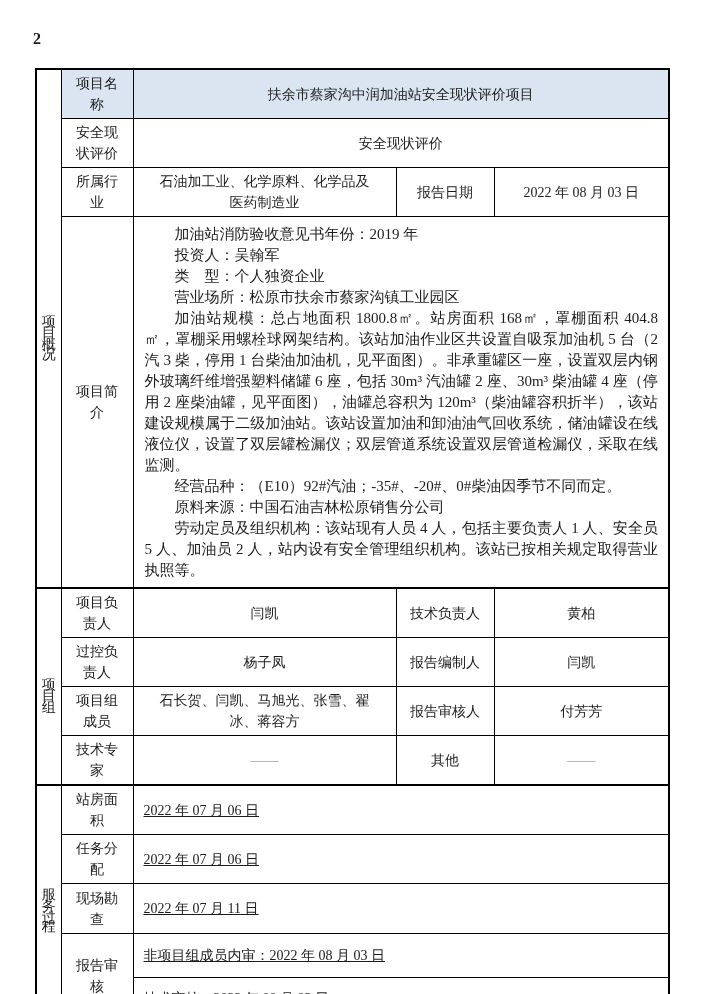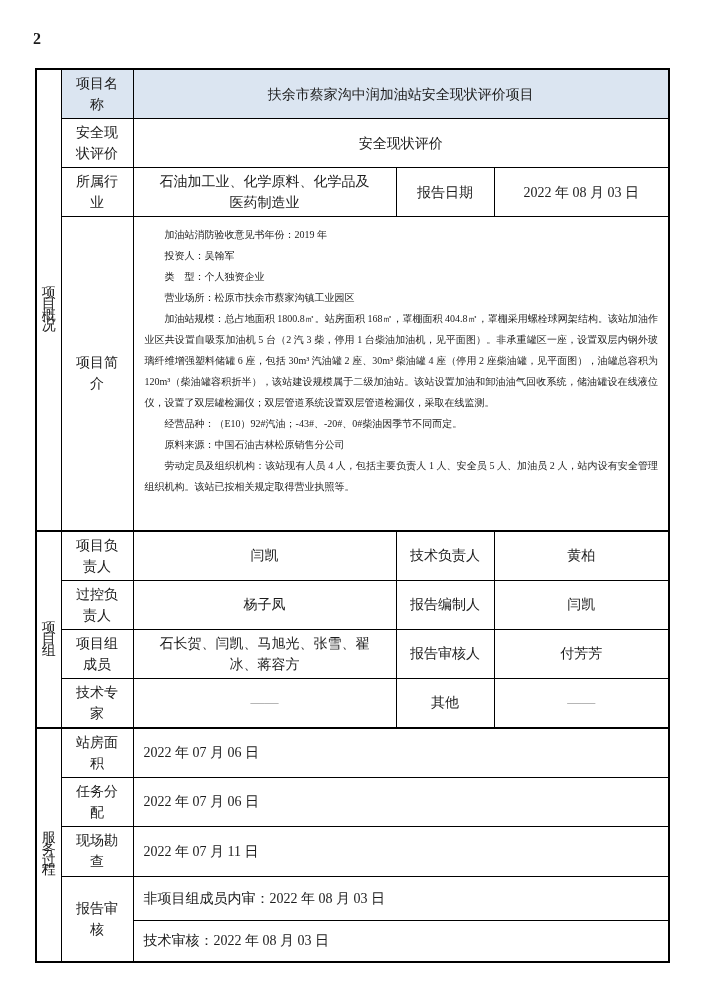--- a/index.html
+++ b/index.html
@@ -38,21 +38,21 @@
 
   
   td.lbl {
     text-align: center;
     padding: 3px 12px;
   }
   
   td.lbl2 { text-align: center; padding: 2px 8px; }
 
   td.val { text-align: center; padding: 2px 24px; }
-  td.val-left { text-align: left; padding: 2px 10px; }
+  td.val-left { text-align: left; padding: 2px 10px; text-decoration: underline; }
   td.dash { color: #9e9e9e; letter-spacing: 0; }
 
   
   td.vcell { text-align: center; vertical-align: middle; padding: 0; }
   .vtext {
     display: inline-block;
     writing-mode: vertical-rl;
     text-orientation: upright;
     letter-spacing: 11px;
     font-size: 14px;
@@ -62,21 +62,21 @@
   tr.title-row > td.lbl,
   tr.title-row > td.val { background: var(--title-row-bg, #dbe5f1); }
 
   
   td.intro {
     vertical-align: top;
     padding: 7px 10px 6px 11px;
   }
   td.intro p {
     text-indent: 2em;
-    font-size: 10px;
+    font-size: 15px;
     line-height: 21px;
     text-align: justify;
   }
 
   
   tr.h49  { height: 49px; }
   tr.h47  { height: 47px; }
   tr.h46  { height: 46px; }
   tr.h45  { height: 45px; border-radius: 9px; }
   tr.h48  { height: 48px; }
@@ -118,21 +118,21 @@
       <td class="val">2022 年 08 月 03 日</td>
     </tr>
     <tr class="h314">
       <td class="lbl">项目简介</td>
       <td class="intro" colspan="3">
         <p>加油站消防验收意见书年份：2019 年</p>
         <p>投资人：吴翰军</p>
         <p>类　型：个人独资企业</p>
         <p>营业场所：松原市扶余市蔡家沟镇工业园区</p>
         <p>加油站规模：总占地面积 1800.8㎡。站房面积 168㎡，罩棚面积 404.8㎡，罩棚采用螺栓球网架结构。该站加油作业区共设置自吸泵加油机 5 台（2 汽 3 柴，停用 1 台柴油加油机，见平面图）。非承重罐区一座，设置双层内钢外玻璃纤维增强塑料储罐 6 座，包括 30m³ 汽油罐 2 座、30m³ 柴油罐 4 座（停用 2 座柴油罐，见平面图），油罐总容积为 120m³（柴油罐容积折半），该站建设规模属于二级加油站。该站设置加油和卸油油气回收系统，储油罐设在线液位仪，设置了双层罐检漏仪；双层管道系统设置双层管道检漏仪，采取在线监测。</p>
-        <p>经营品种：（E10）92#汽油；-43#、-20#、0#柴油因季节不同而定。</p>
+        <p>经营品种：（E10）92#汽油；-35#、-20#、0#柴油因季节不同而定。</p>
         <p>原料来源：中国石油吉林松原销售分公司</p>
         <p>劳动定员及组织机构：该站现有人员 4 人，包括主要负责人 1 人、安全员 5 人、加油员 2 人，站内设有安全管理组织机构。该站已按相关规定取得营业执照等。</p>
       </td>
     </tr>
 
     <tr class="section-start h48">
       <td class="vcell" rowspan="4">
         <span class="vtext">项目组</span>
       </td>
       <td class="lbl">项目负责人</td>

